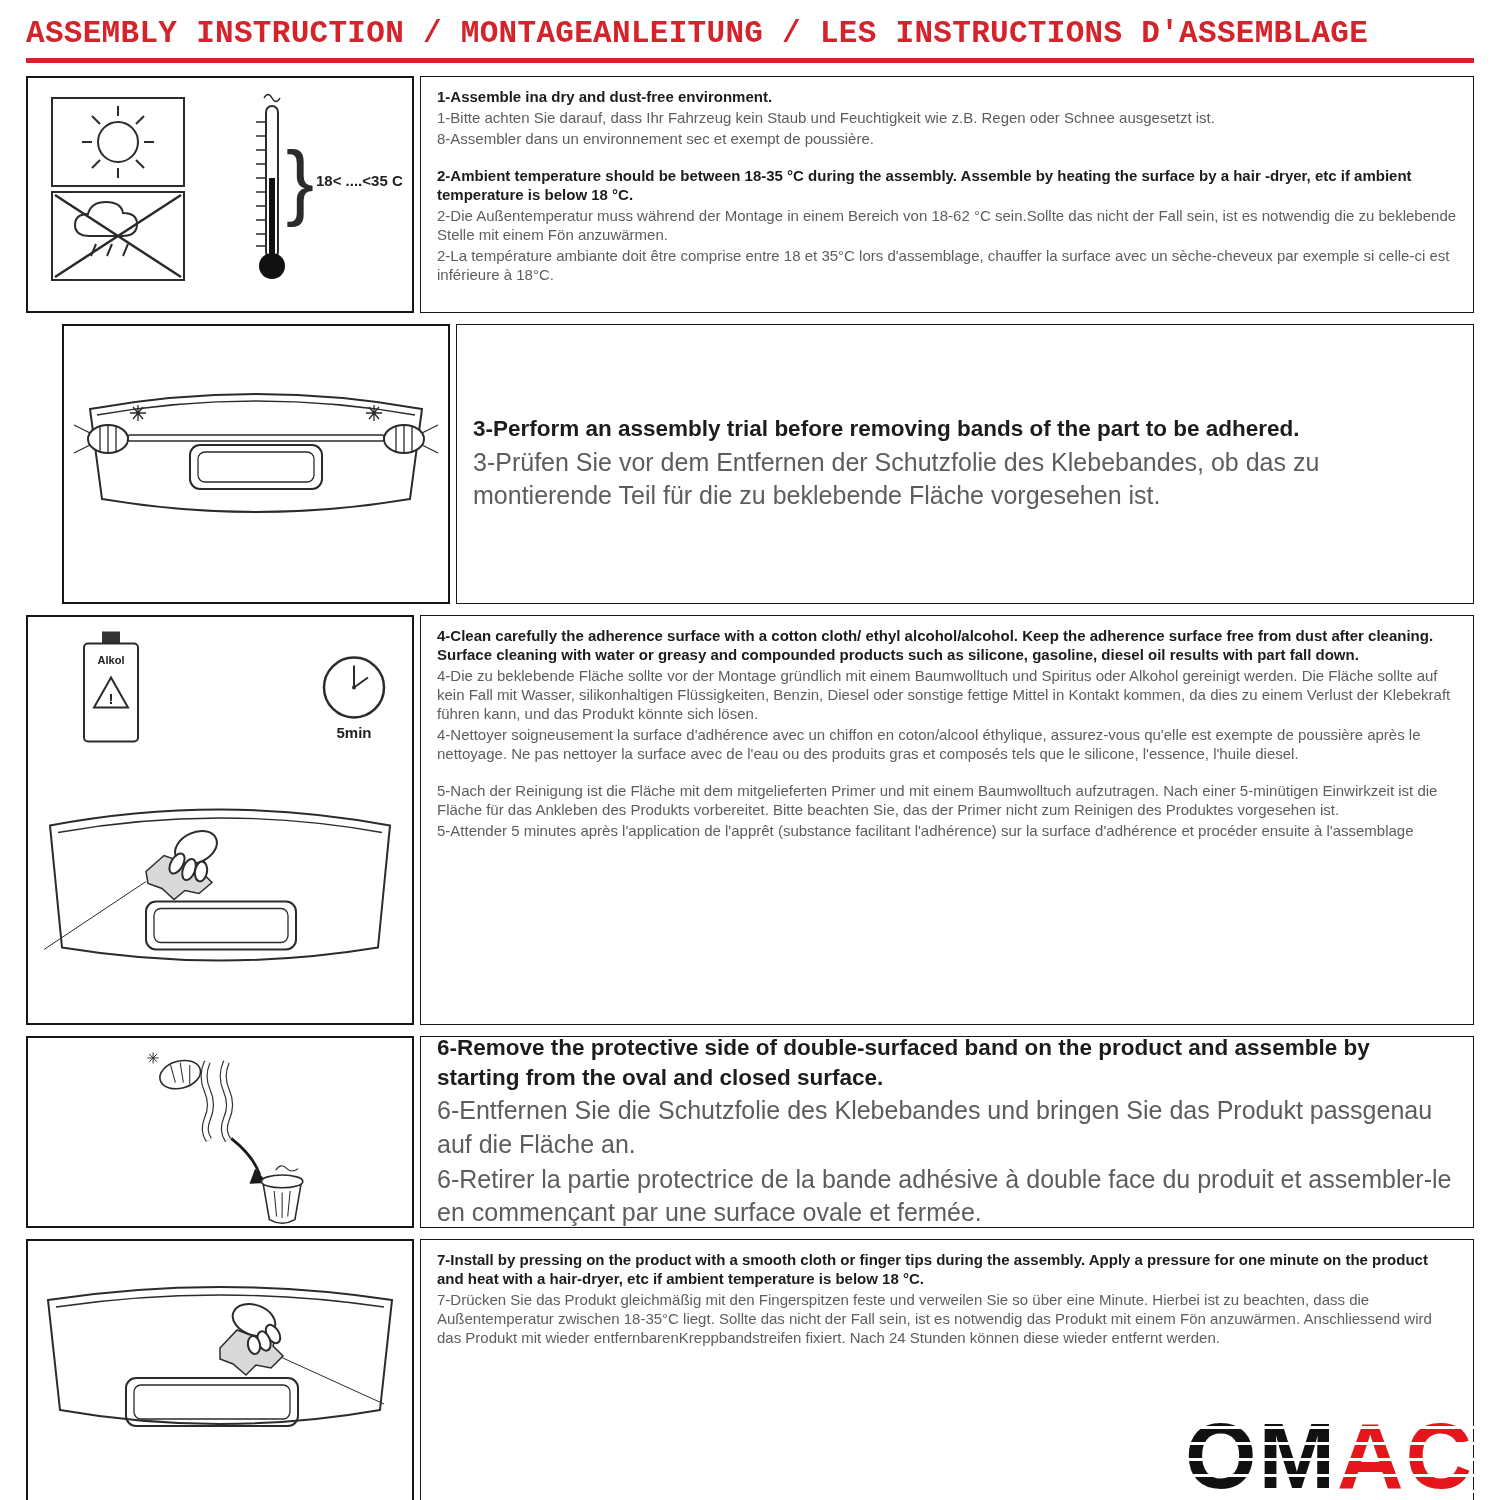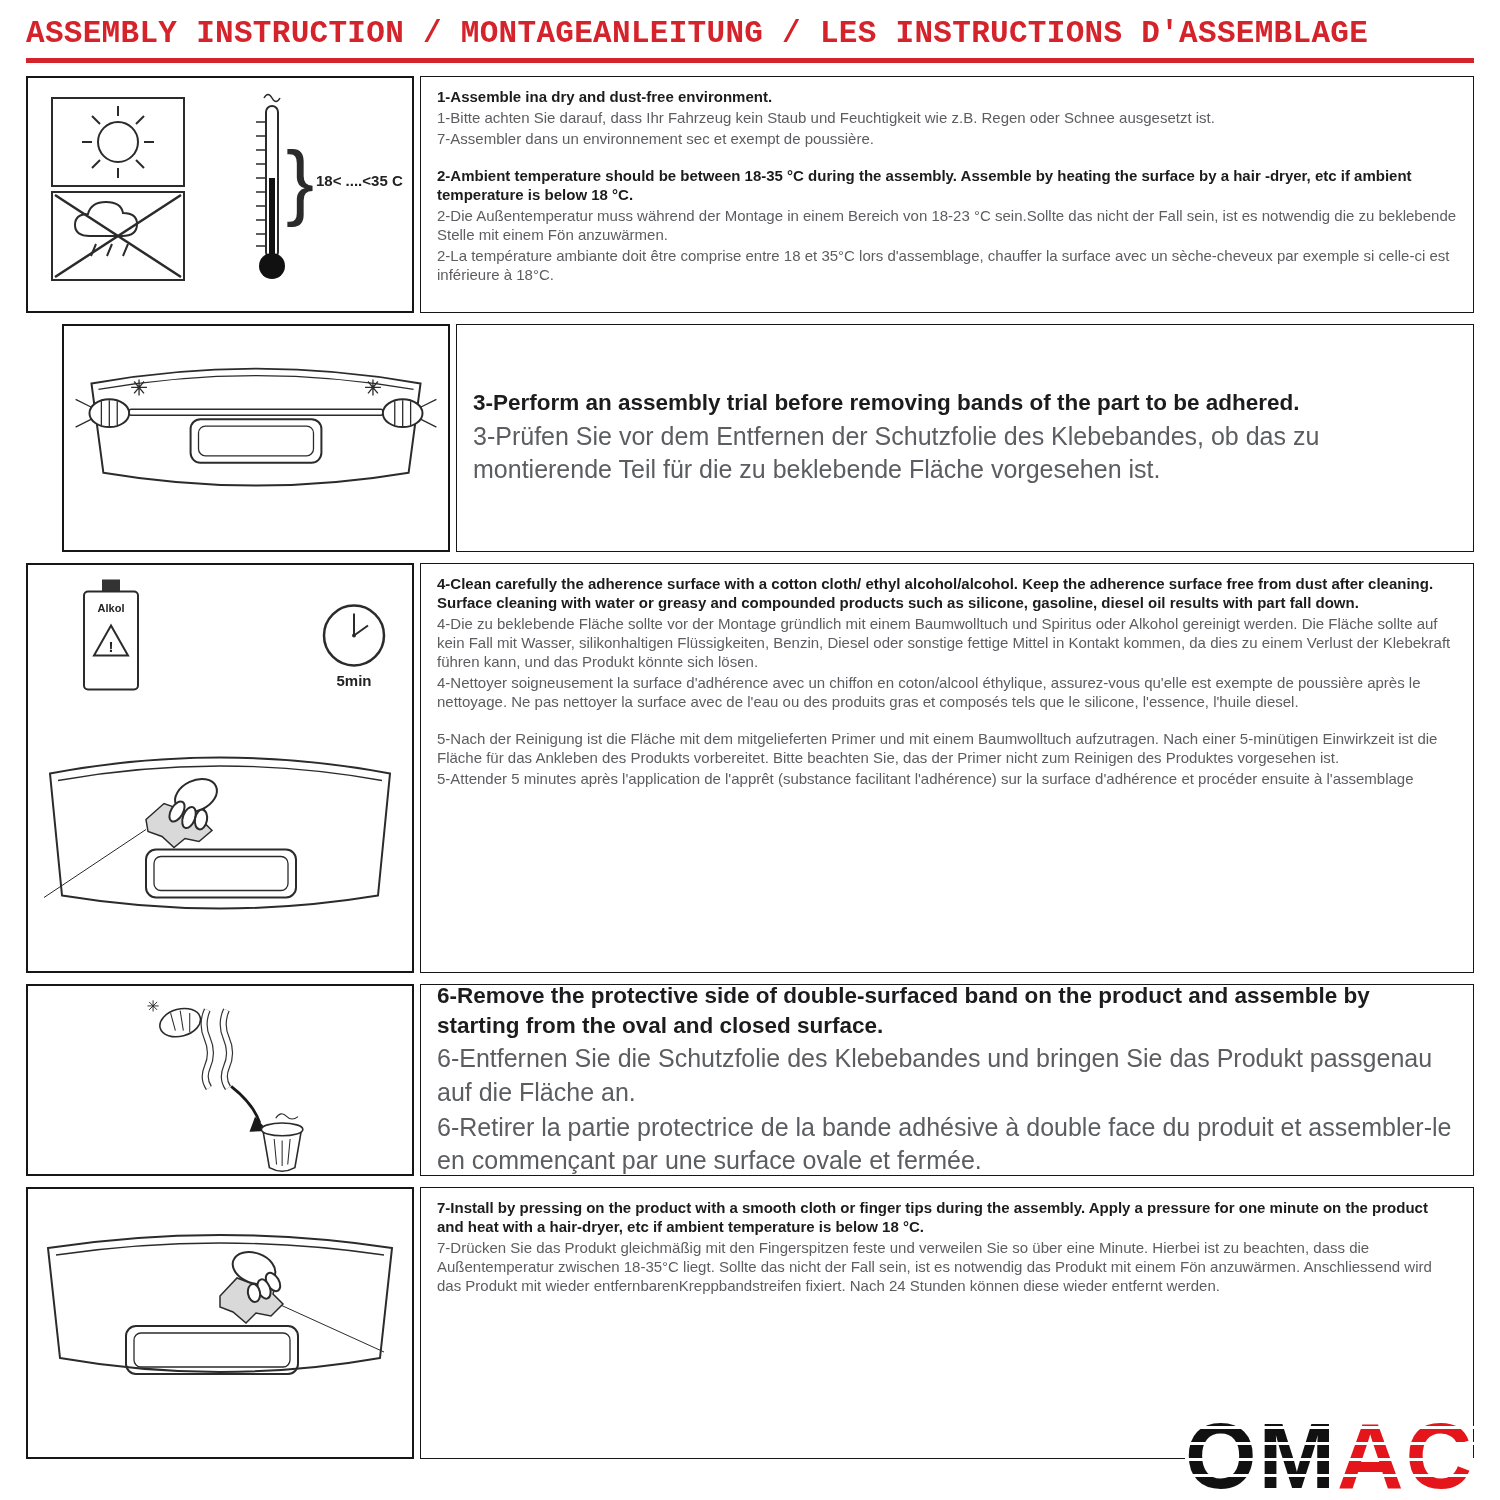--- a/index.html
+++ b/index.html
@@ -32,21 +32,21 @@
   }
   .textbox.center{justify-content:center;}
   .p{margin:0 0 2px;}
   .small .p{font-size:15px;line-height:1.27;}
   .large .p{font-size:25px;line-height:1.33;}
   .large .p.bold{font-size:22.5px;}
   .bold{font-weight:700;color:var(--ink);}
   .reg{font-weight:400;color:var(--muted);}
   .gap{height:16px;flex:0 0 auto;}
   .row-1{height:237px;}
-  .row-2{height:228px;padding-left:36px;}
+  .row-2{height:280px;padding-left:36px;}
   .row-3{height:410px;}
   .row-4{height:192px;}
   .row-5{height:272px;}
   .logo{
     position:absolute;right:26px;bottom:0;line-height:.95;
     font-weight:800;font-size:92px;letter-spacing:2px;white-space:nowrap;
   }
   .logo .lg-black{color:#111;}
   .logo .lg-red{color:#e4151b;}
   .logo::after{
@@ -85,24 +85,24 @@
           <circle cx="244" cy="188" r="13" fill="#111"></circle>
           <path d="M228 44 h10 M228 58 h10 M228 72 h10 M228 86 h10 M228 100 h10 M228 114 h10 M228 128 h10 M228 142 h10 M228 156 h10 M228 168 h10" stroke="#2b2b2b" stroke-width="1.3"></path>
           <text x="258" y="132" font-size="84" font-weight="300" fill="#2b2b2b">}</text>
           <text x="288" y="108" font-size="15" font-weight="600" fill="#222">18&lt; ....&lt;35 C</text>
         </g>
       </svg>
     </div>
     <div class="textbox small">
       <p class="p bold">1-Assemble ina dry and dust-free environment.</p>
       <p class="p reg">1-Bitte achten Sie darauf, dass Ihr Fahrzeug kein Staub und Feuchtigkeit wie z.B. Regen oder Schnee ausgesetzt ist.</p>
-      <p class="p reg">7-Assembler dans un environnement sec et exempt de poussière.</p>
+      <p class="p reg">8-Assembler dans un environnement sec et exempt de poussière.</p>
       <div class="gap"></div>
       <p class="p bold">2-Ambient temperature should be between 18-35 °C  during the assembly. Assemble by heating the surface by a hair -dryer, etc if ambient temperature is below 18 °C.</p>
-      <p class="p reg">2-Die Außentemperatur muss während der Montage in einem Bereich von 18-23 °C  sein.Sollte das nicht der Fall sein, ist es notwendig die zu beklebende Stelle mit einem Fön anzuwärmen.</p>
+      <p class="p reg">2-Die Außentemperatur muss während der Montage in einem Bereich von 18-62 °C  sein.Sollte das nicht der Fall sein, ist es notwendig die zu beklebende Stelle mit einem Fön anzuwärmen.</p>
       <p class="p reg">2-La température ambiante doit être comprise entre 18 et 35°C lors d'assemblage, chauffer la surface avec un sèche-cheveux par exemple si celle-ci est inférieure à 18°C.</p>
     </div>
   </div>
 
   <div class="row row-2">
     <div class="illus">
       <svg viewBox="0 0 384 226" xmlns="http://www.w3.org/2000/svg">
         <g stroke="#2b2b2b" stroke-width="2" fill="none">
           <path d="M26 58 Q192 28 358 58 L346 148 Q192 174 38 148 Z"></path>
           <path d="M33 64 Q192 36 351 64" stroke-width="1.3"></path>

